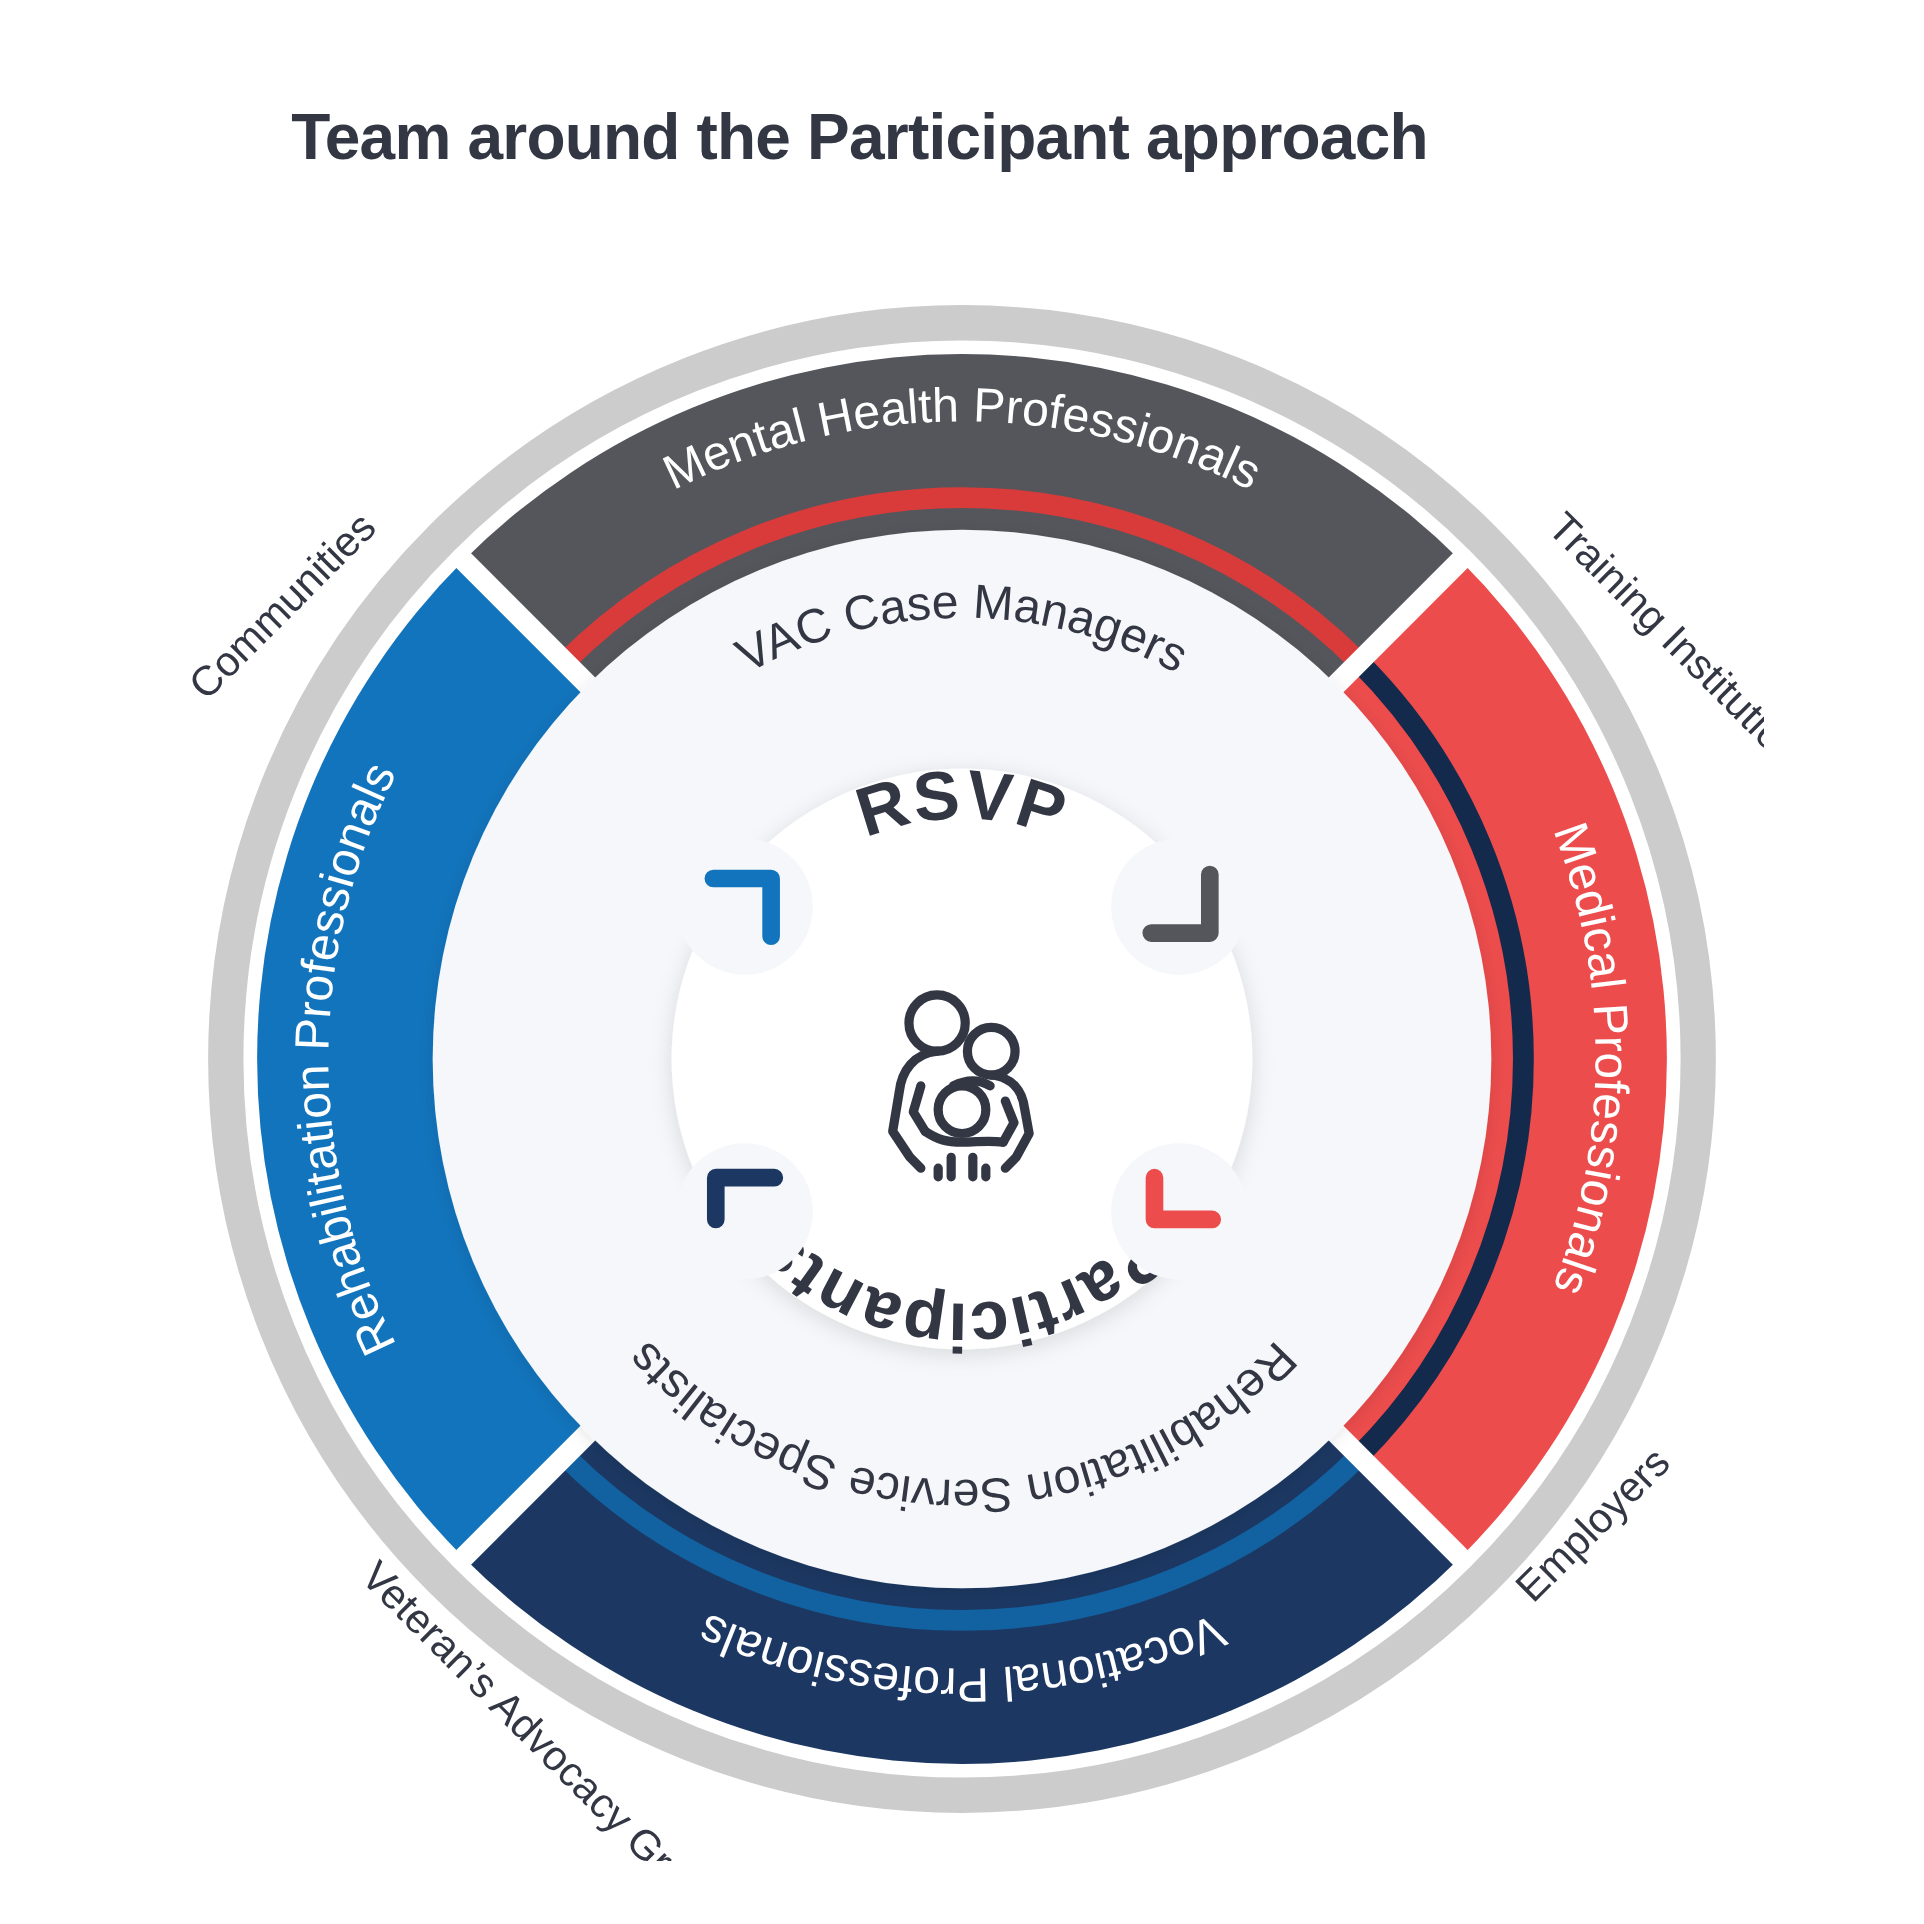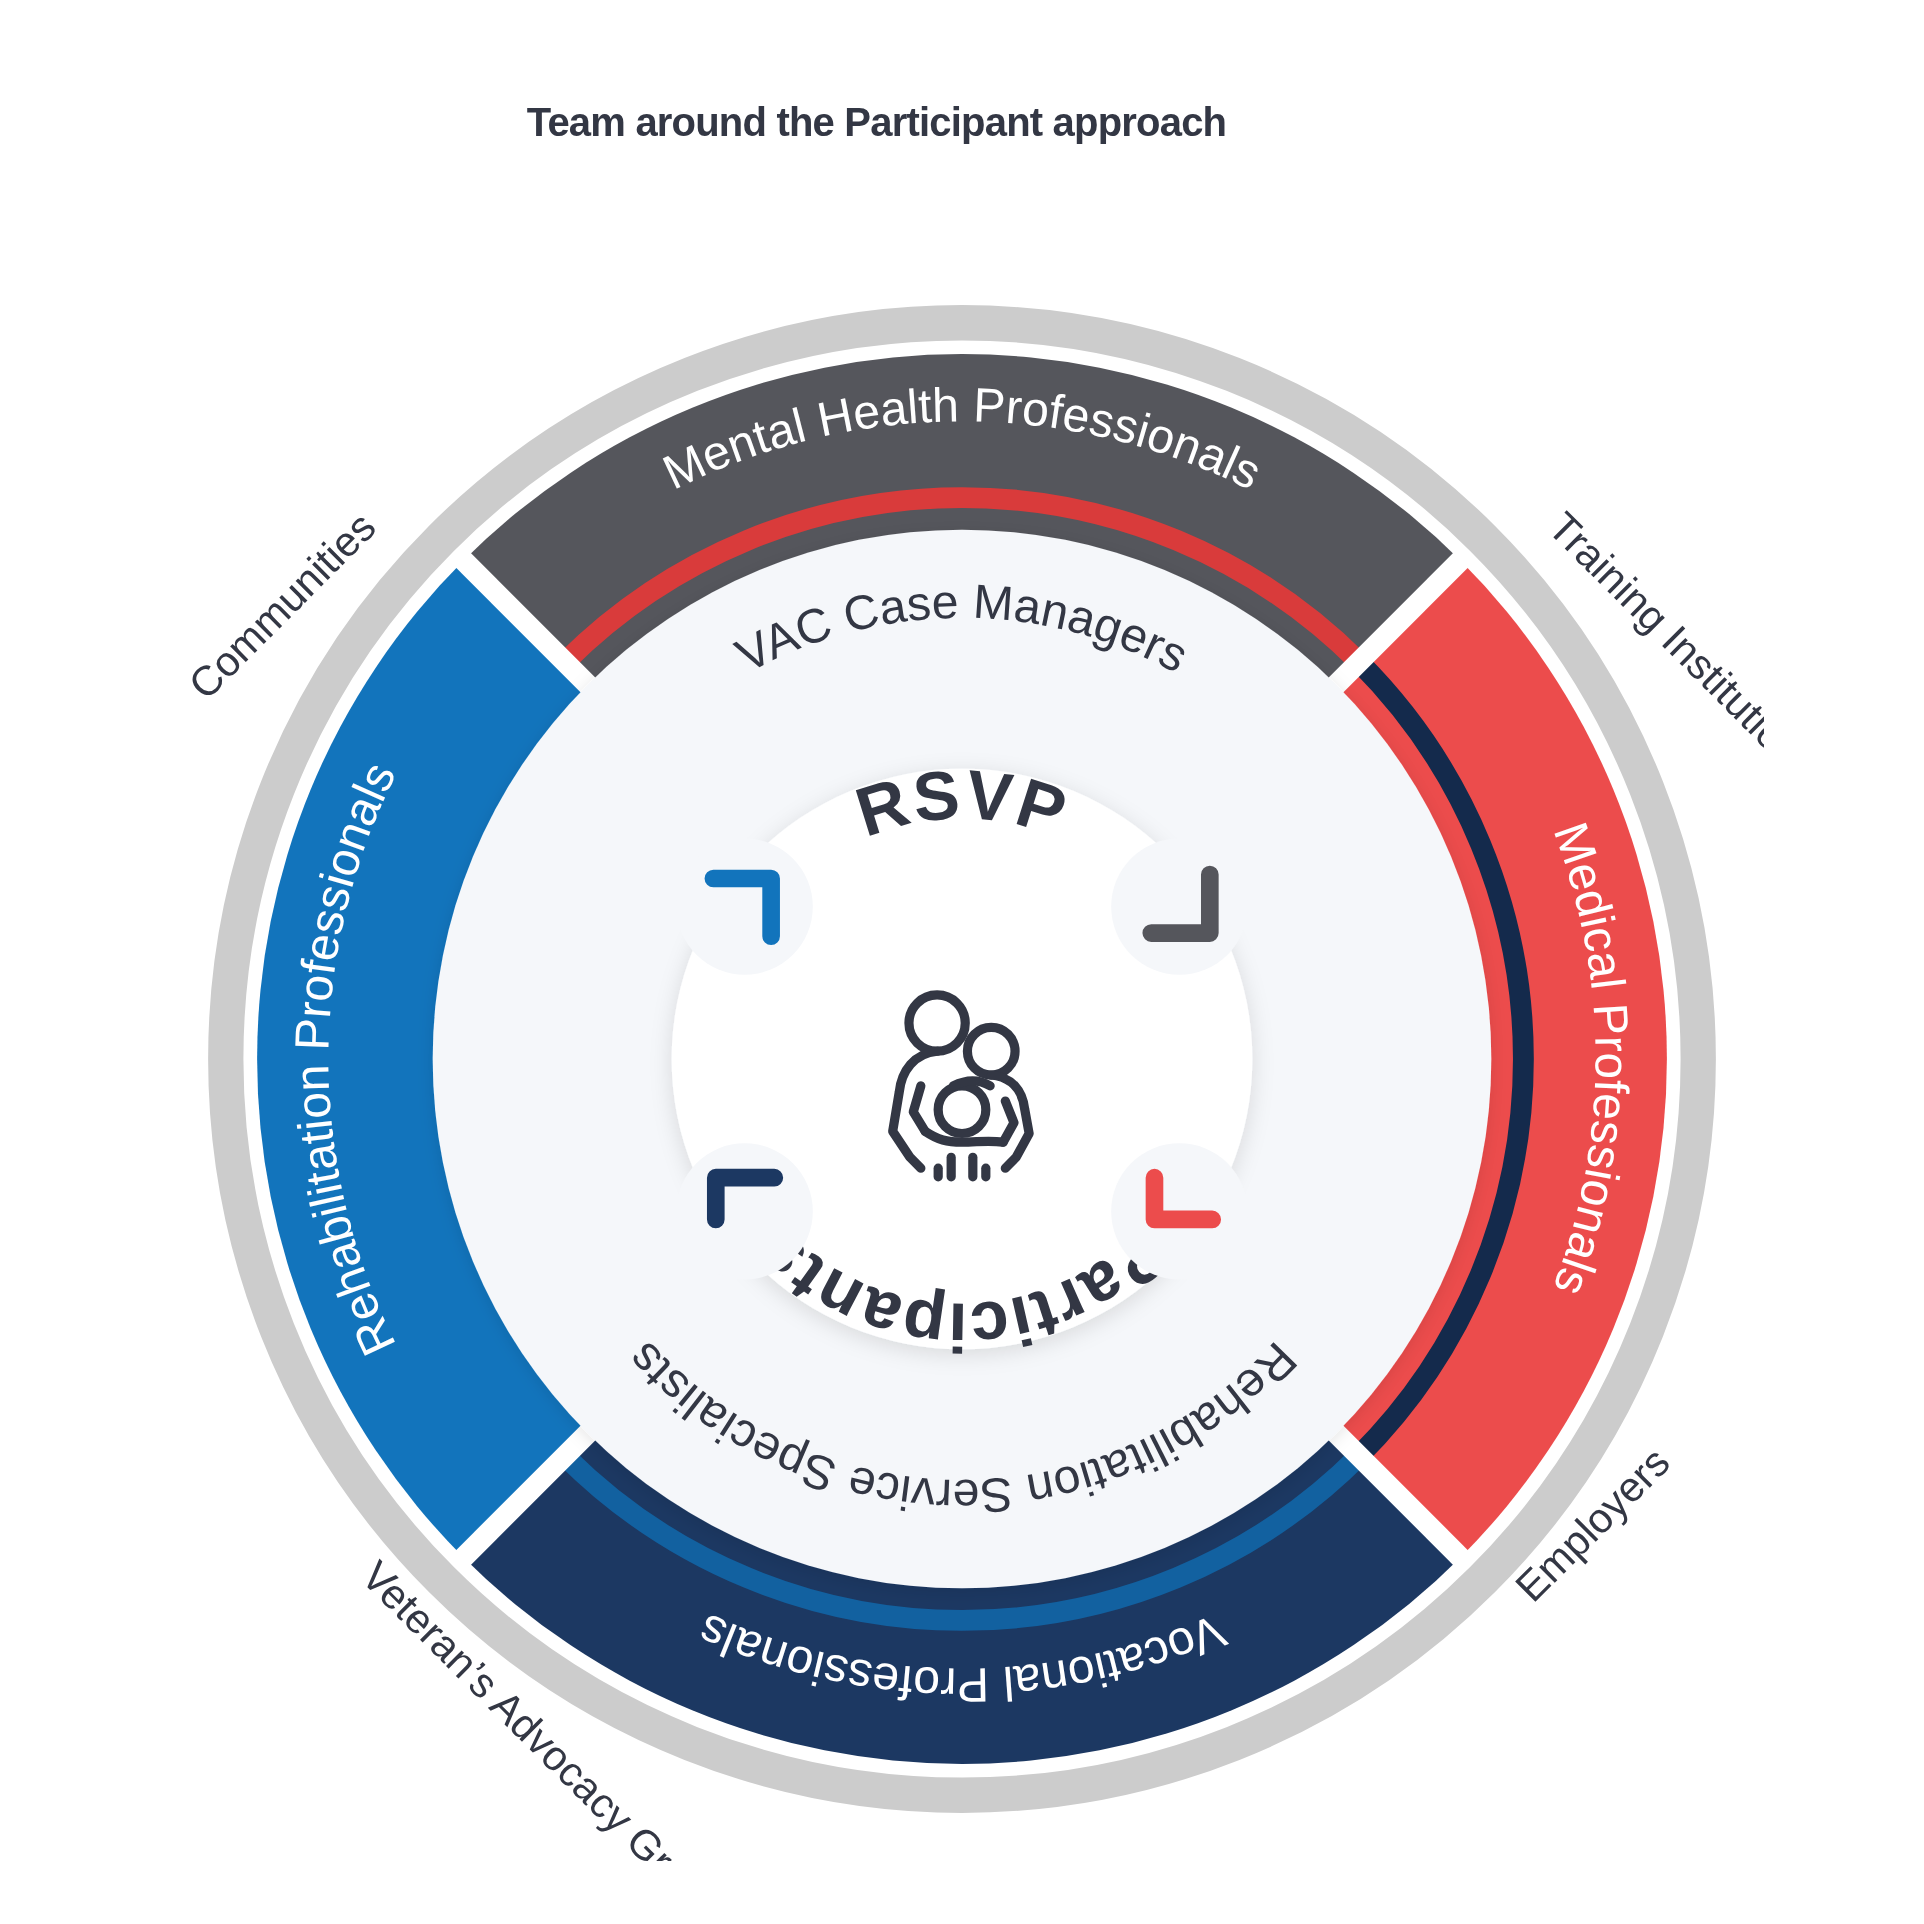--- a/index.html
+++ b/index.html
@@ -17,25 +17,25 @@
   }
   #stage {
     position: absolute;
     left: 0; top: 0;
     width: 1925px;
     height: 1925px;
     background: #ffffff;
   }
   #page-title {
     position: absolute;
-    left: 17px;
+    left: 0;
     top: 100px;
     width: 1719px;
     text-align: center;
-    font-size: 40px;
+    font-size: 64px;
     font-weight: 700;
     letter-spacing: -0.8px;
     color: #333744;
     font-family: "Liberation Sans", "DejaVu Sans", sans-serif;
   }
   #wheel {
     position: absolute;
     left: 160px;
     top: 257px;
     width: 1604px;

